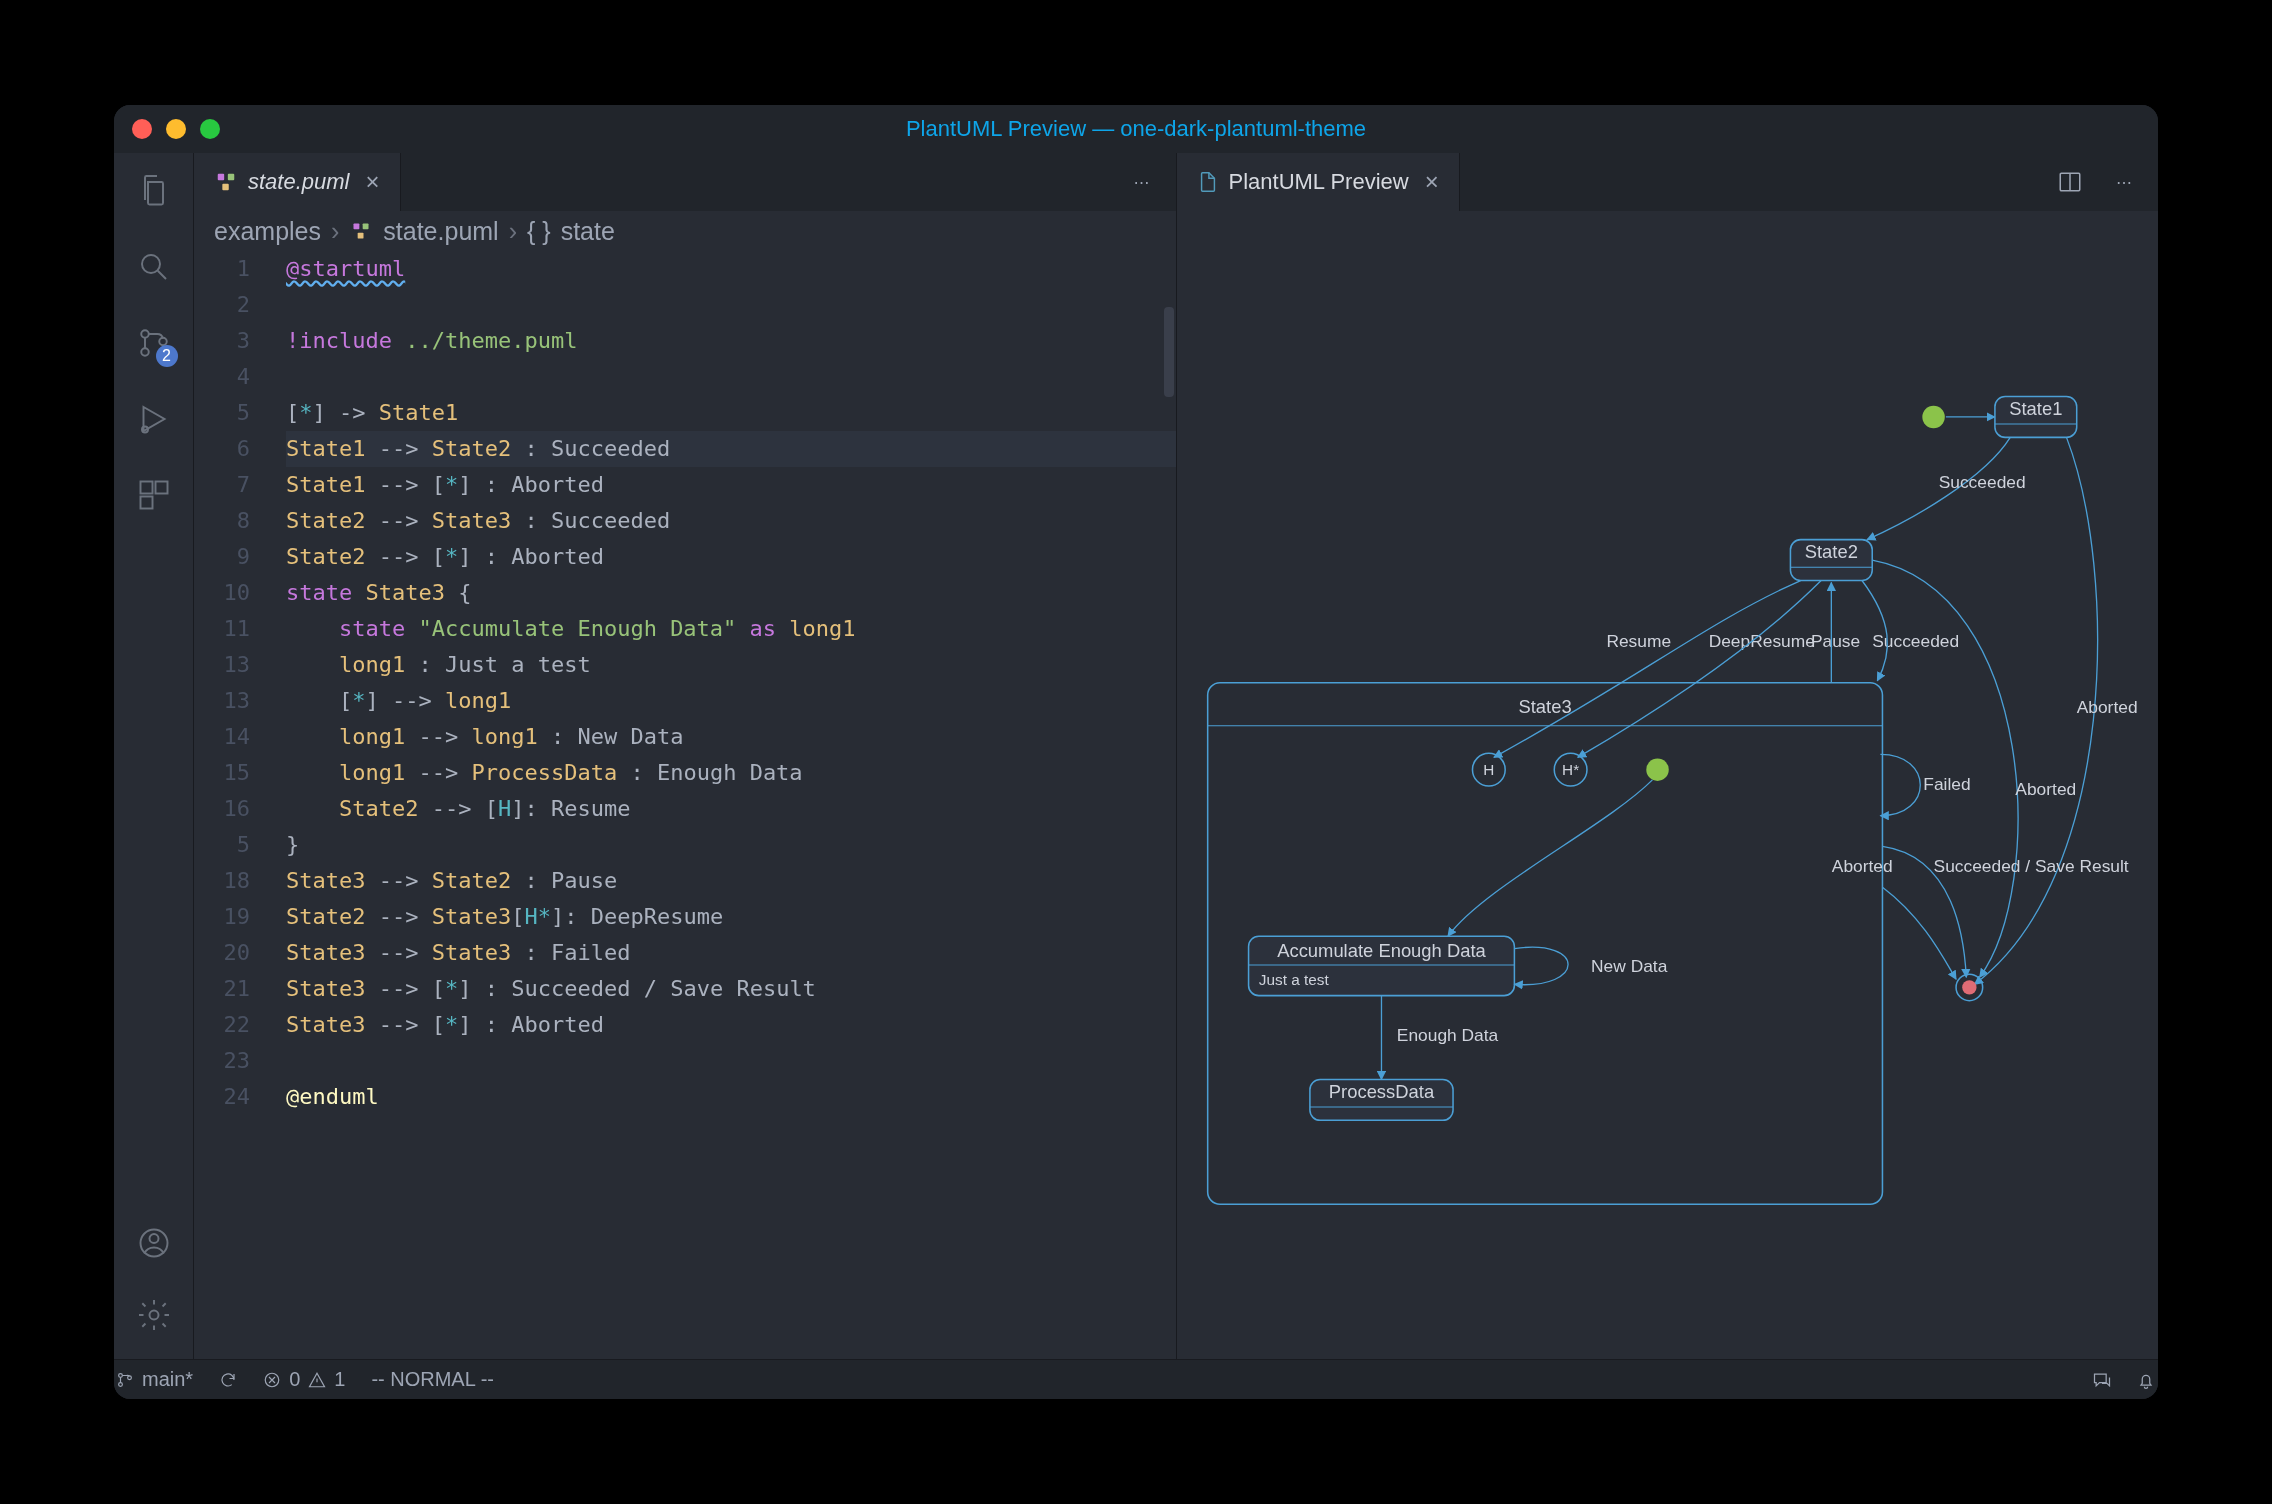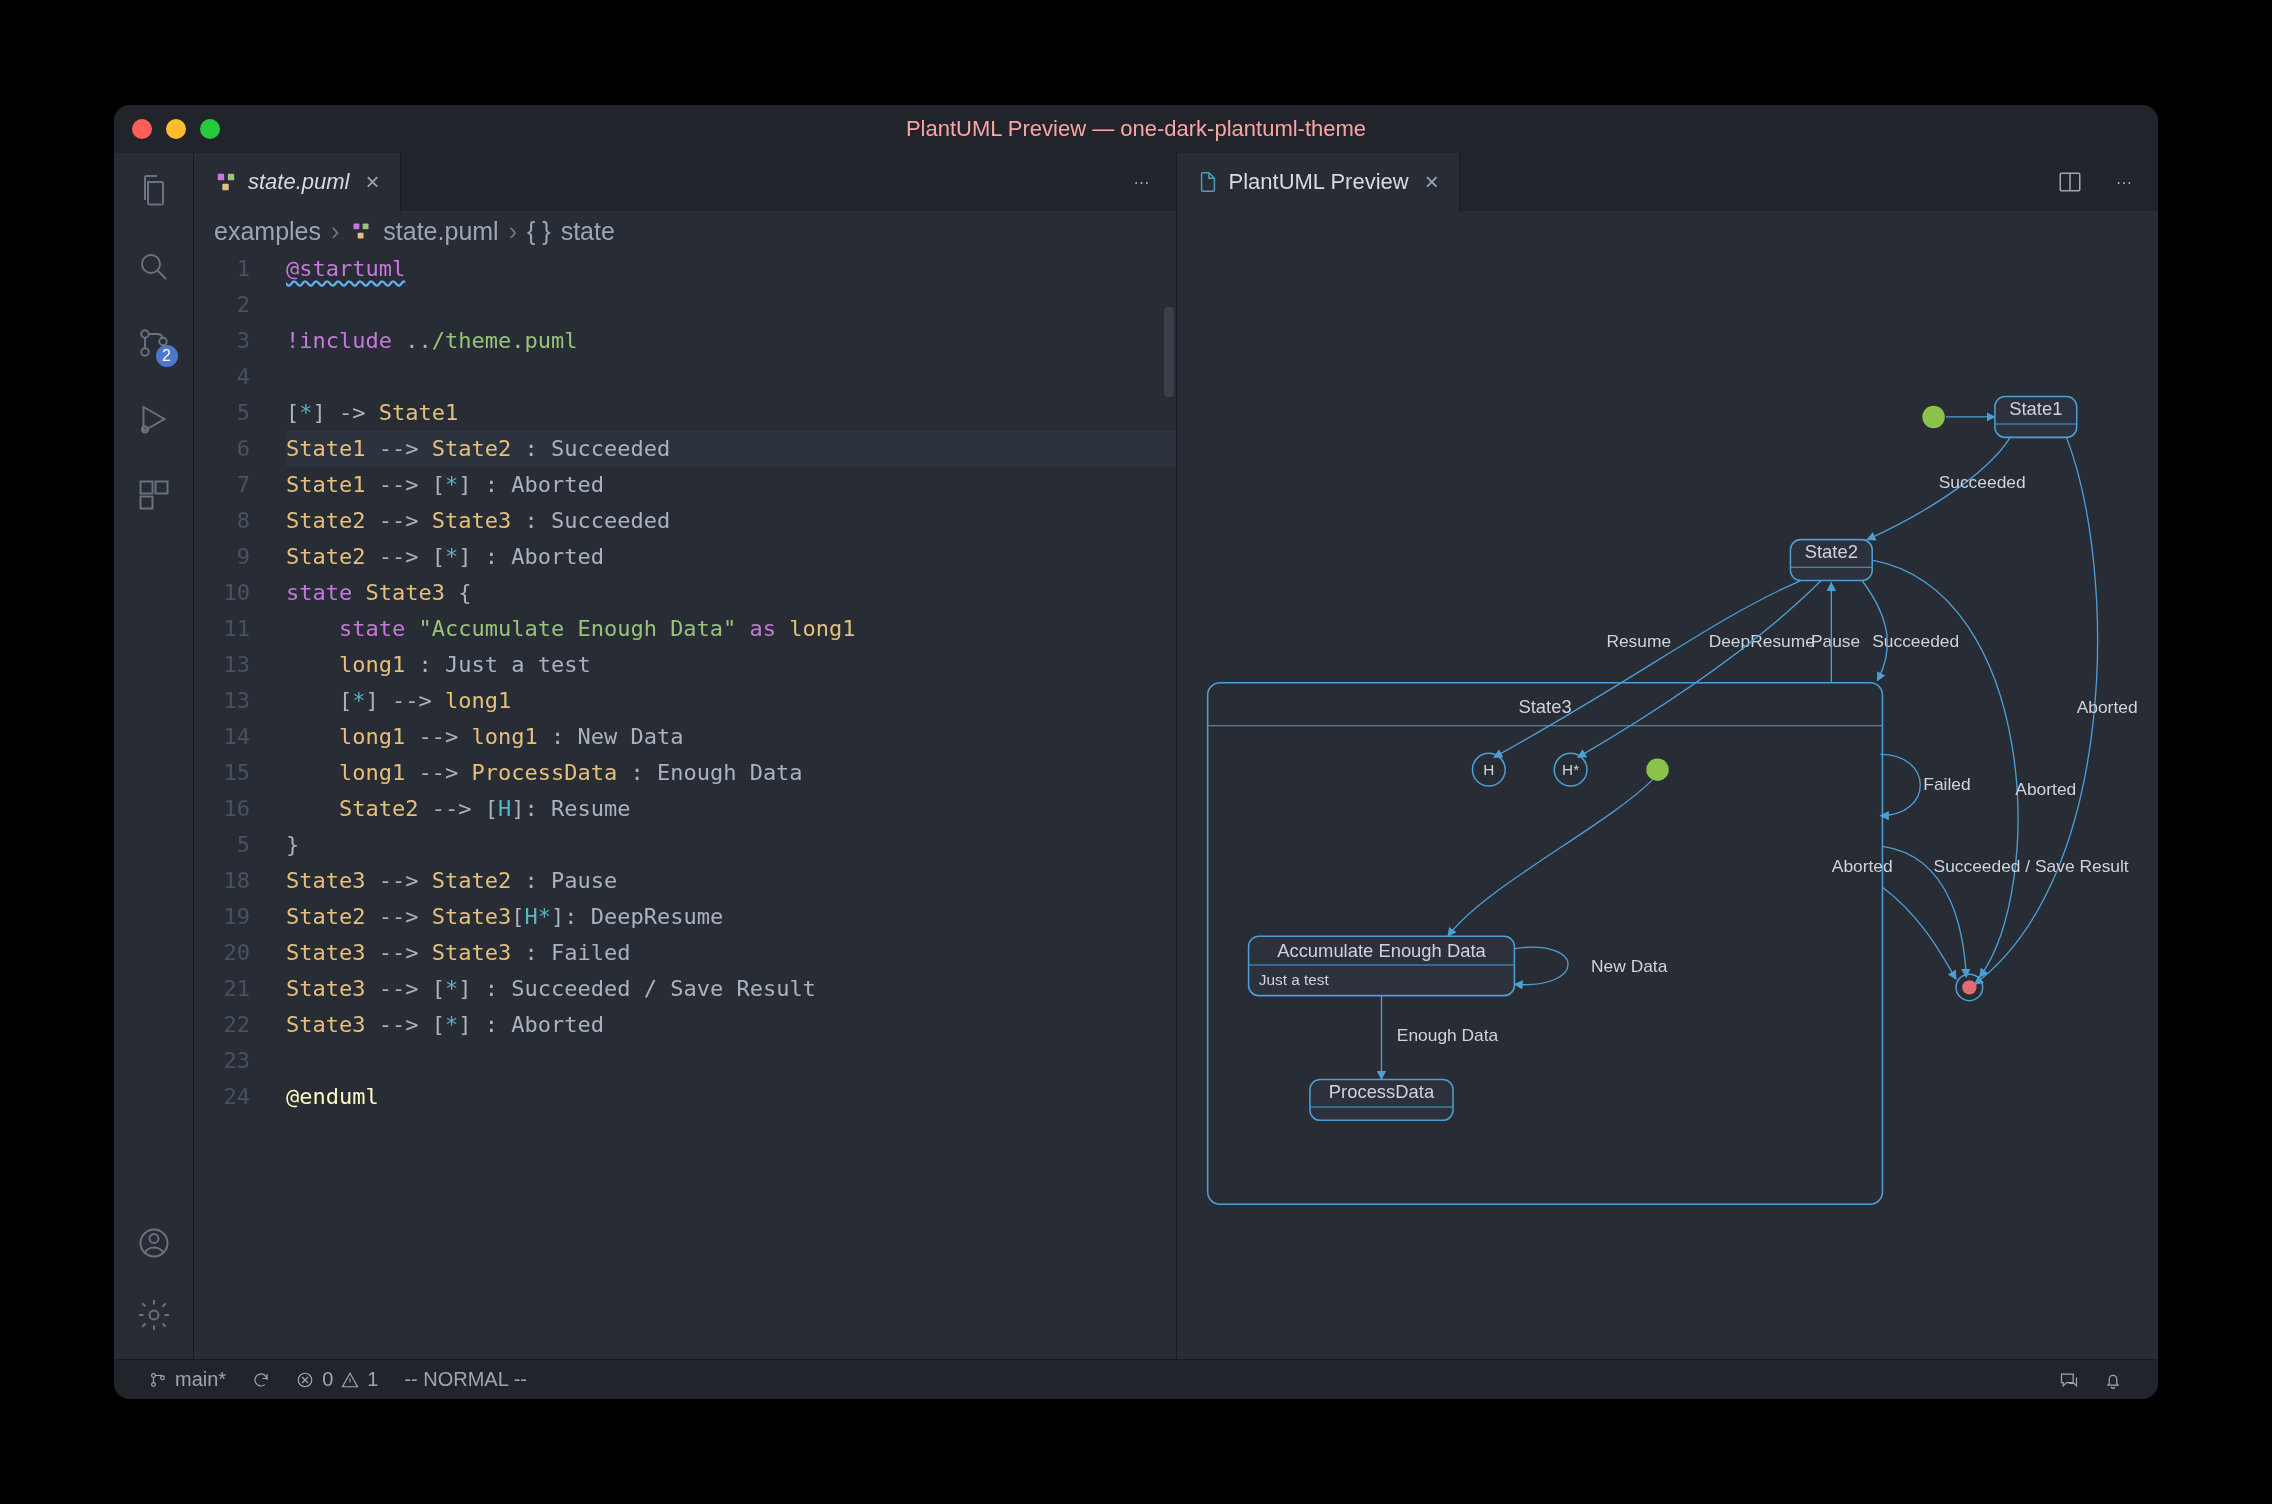--- a/index.html
+++ b/index.html
@@ -37,21 +37,21 @@
   .traffic span {
     width: 20px; height: 20px; border-radius: 50%;
     display: inline-block;
   }
   .t-close { background: #ff5f57; }
   .t-min { background: #febc2e; }
   .t-max { background: #28c840; }
   .title-text {
     position: absolute;
     left: 50%; transform: translateX(-50%);
-    color: #fca5a5; font-size: 22px;
+    color: #0ea5e9; font-size: 22px;
   }
   .main {
     flex: 1;
     display: flex;
     overflow: hidden;
   }
   .activitybar {
     width: 80px;
     background: #282c34;
     display: flex;
@@ -210,21 +210,21 @@
     border-radius: 4px;
   }
   .statusbar {
     height: 40px;
     background: #21252b;
     border-top: 1px solid #181a1f;
     display: flex;
     align-items: center;
     color: #9da5b4;
     font-size: 20px;
-    padding: 0 35px;
+    padding: 0 2px;
     gap: 26px;
   }
   .statusbar .right {
     margin-left: auto;
     display: flex;
     gap: 24px;
     align-items: center;
   }
   .status-item { display:flex; align-items:center; gap:8px; cursor:pointer;}
   .plantuml-icon {

